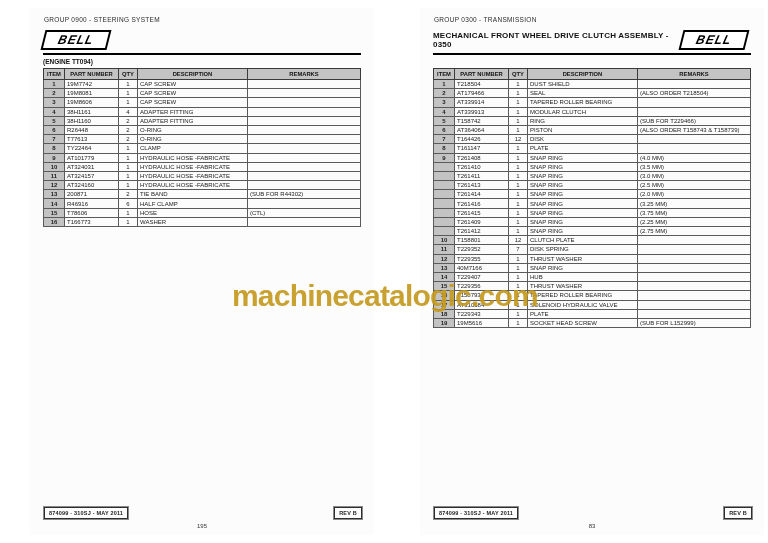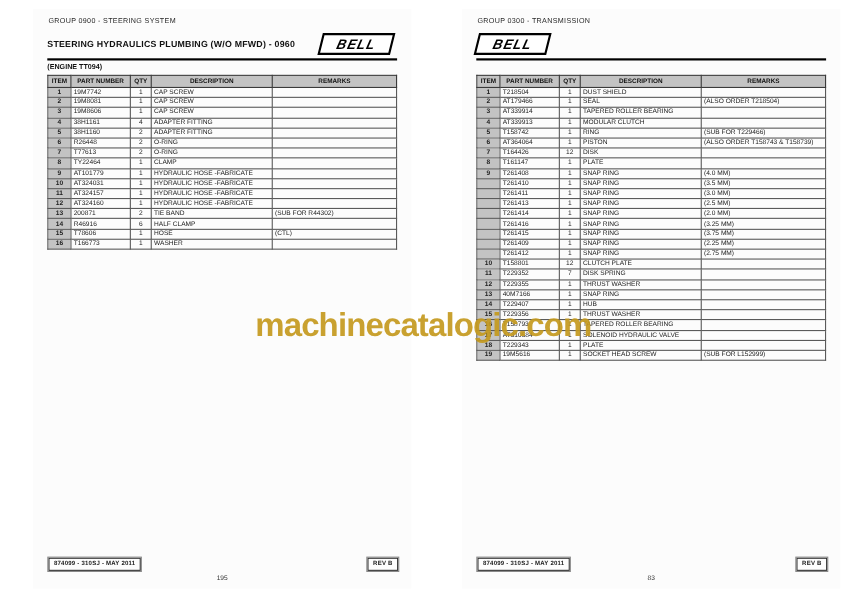--- a/index.html
+++ b/index.html
@@ -65,21 +65,20 @@
     font-size:30px;font-weight:bold;letter-spacing:-0.8px;
     color:#c59a1f;opacity:.92;white-space:nowrap;
   }
 </style>
 </head>
 <body>
 
 <div class="page page-left">
   <div class="group-line">GROUP 0900 - STEERING SYSTEM</div>
   <div class="title-row">
-    <div class="page-title">STEERING HYDRAULICS PLUMBING (W/O MFWD) - 0960</div>
     <div class="bell-logo">
       <span>BELL</span>
     </div>
   </div>
   <div class="title-rule"></div>
   <div class="subtitle">(ENGINE TT094)</div>
   <table class="parts-table">
     <colgroup>
       <col class="col-item">
         <col class="col-part">
@@ -212,20 +211,21 @@
       </tbody>
   </table>
   <div class="footer-box doc-ref-box">874099 - 310SJ - MAY 2011</div>
   <div class="page-num">195</div>
   <div class="footer-box rev-box">REV B</div>
 </div>
 
 <div class="page page-right">
   <div class="group-line">GROUP 0300 - TRANSMISSION</div>
   <div class="title-row">
+    <div class="page-title">MECHANICAL FRONT WHEEL DRIVE CLUTCH ASSEMBLY - 0350</div>
     <div class="bell-logo">
       <span>BELL</span>
     </div>
   </div>
   <div class="title-rule"></div>
   <div class="subtitle"></div>
   <table class="parts-table">
     <colgroup>
       <col class="col-item">
         <col class="col-part">

